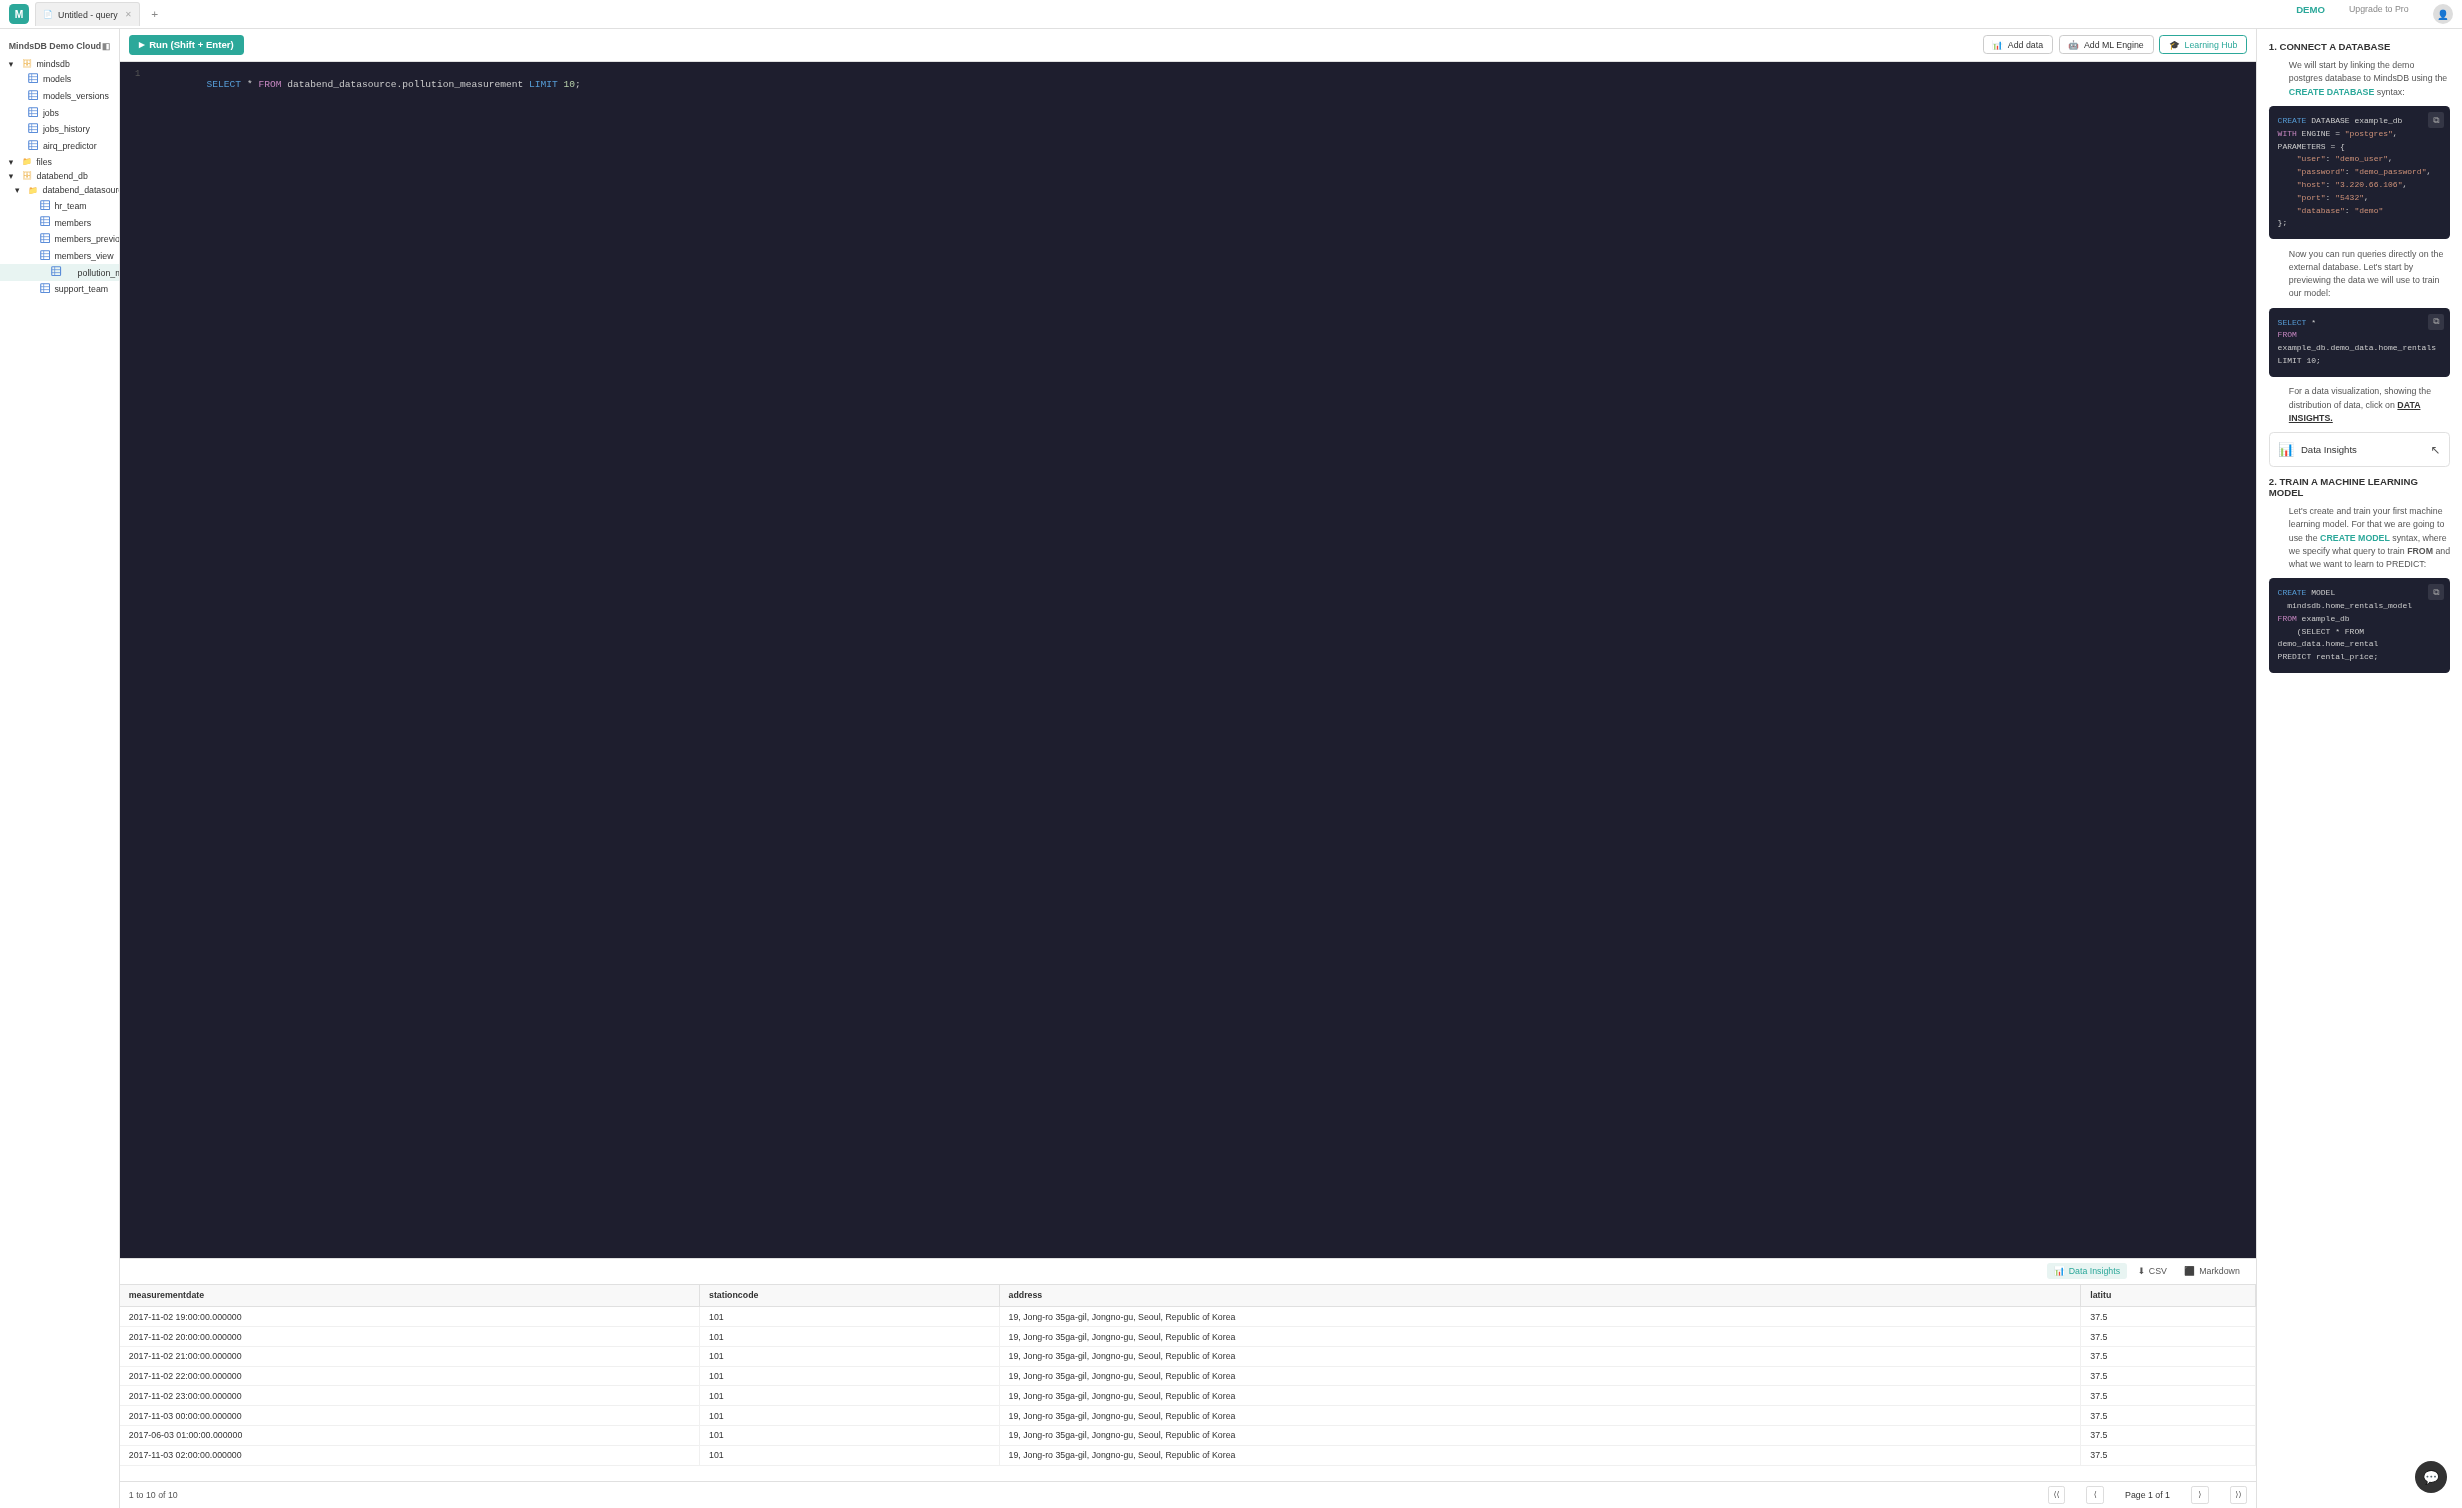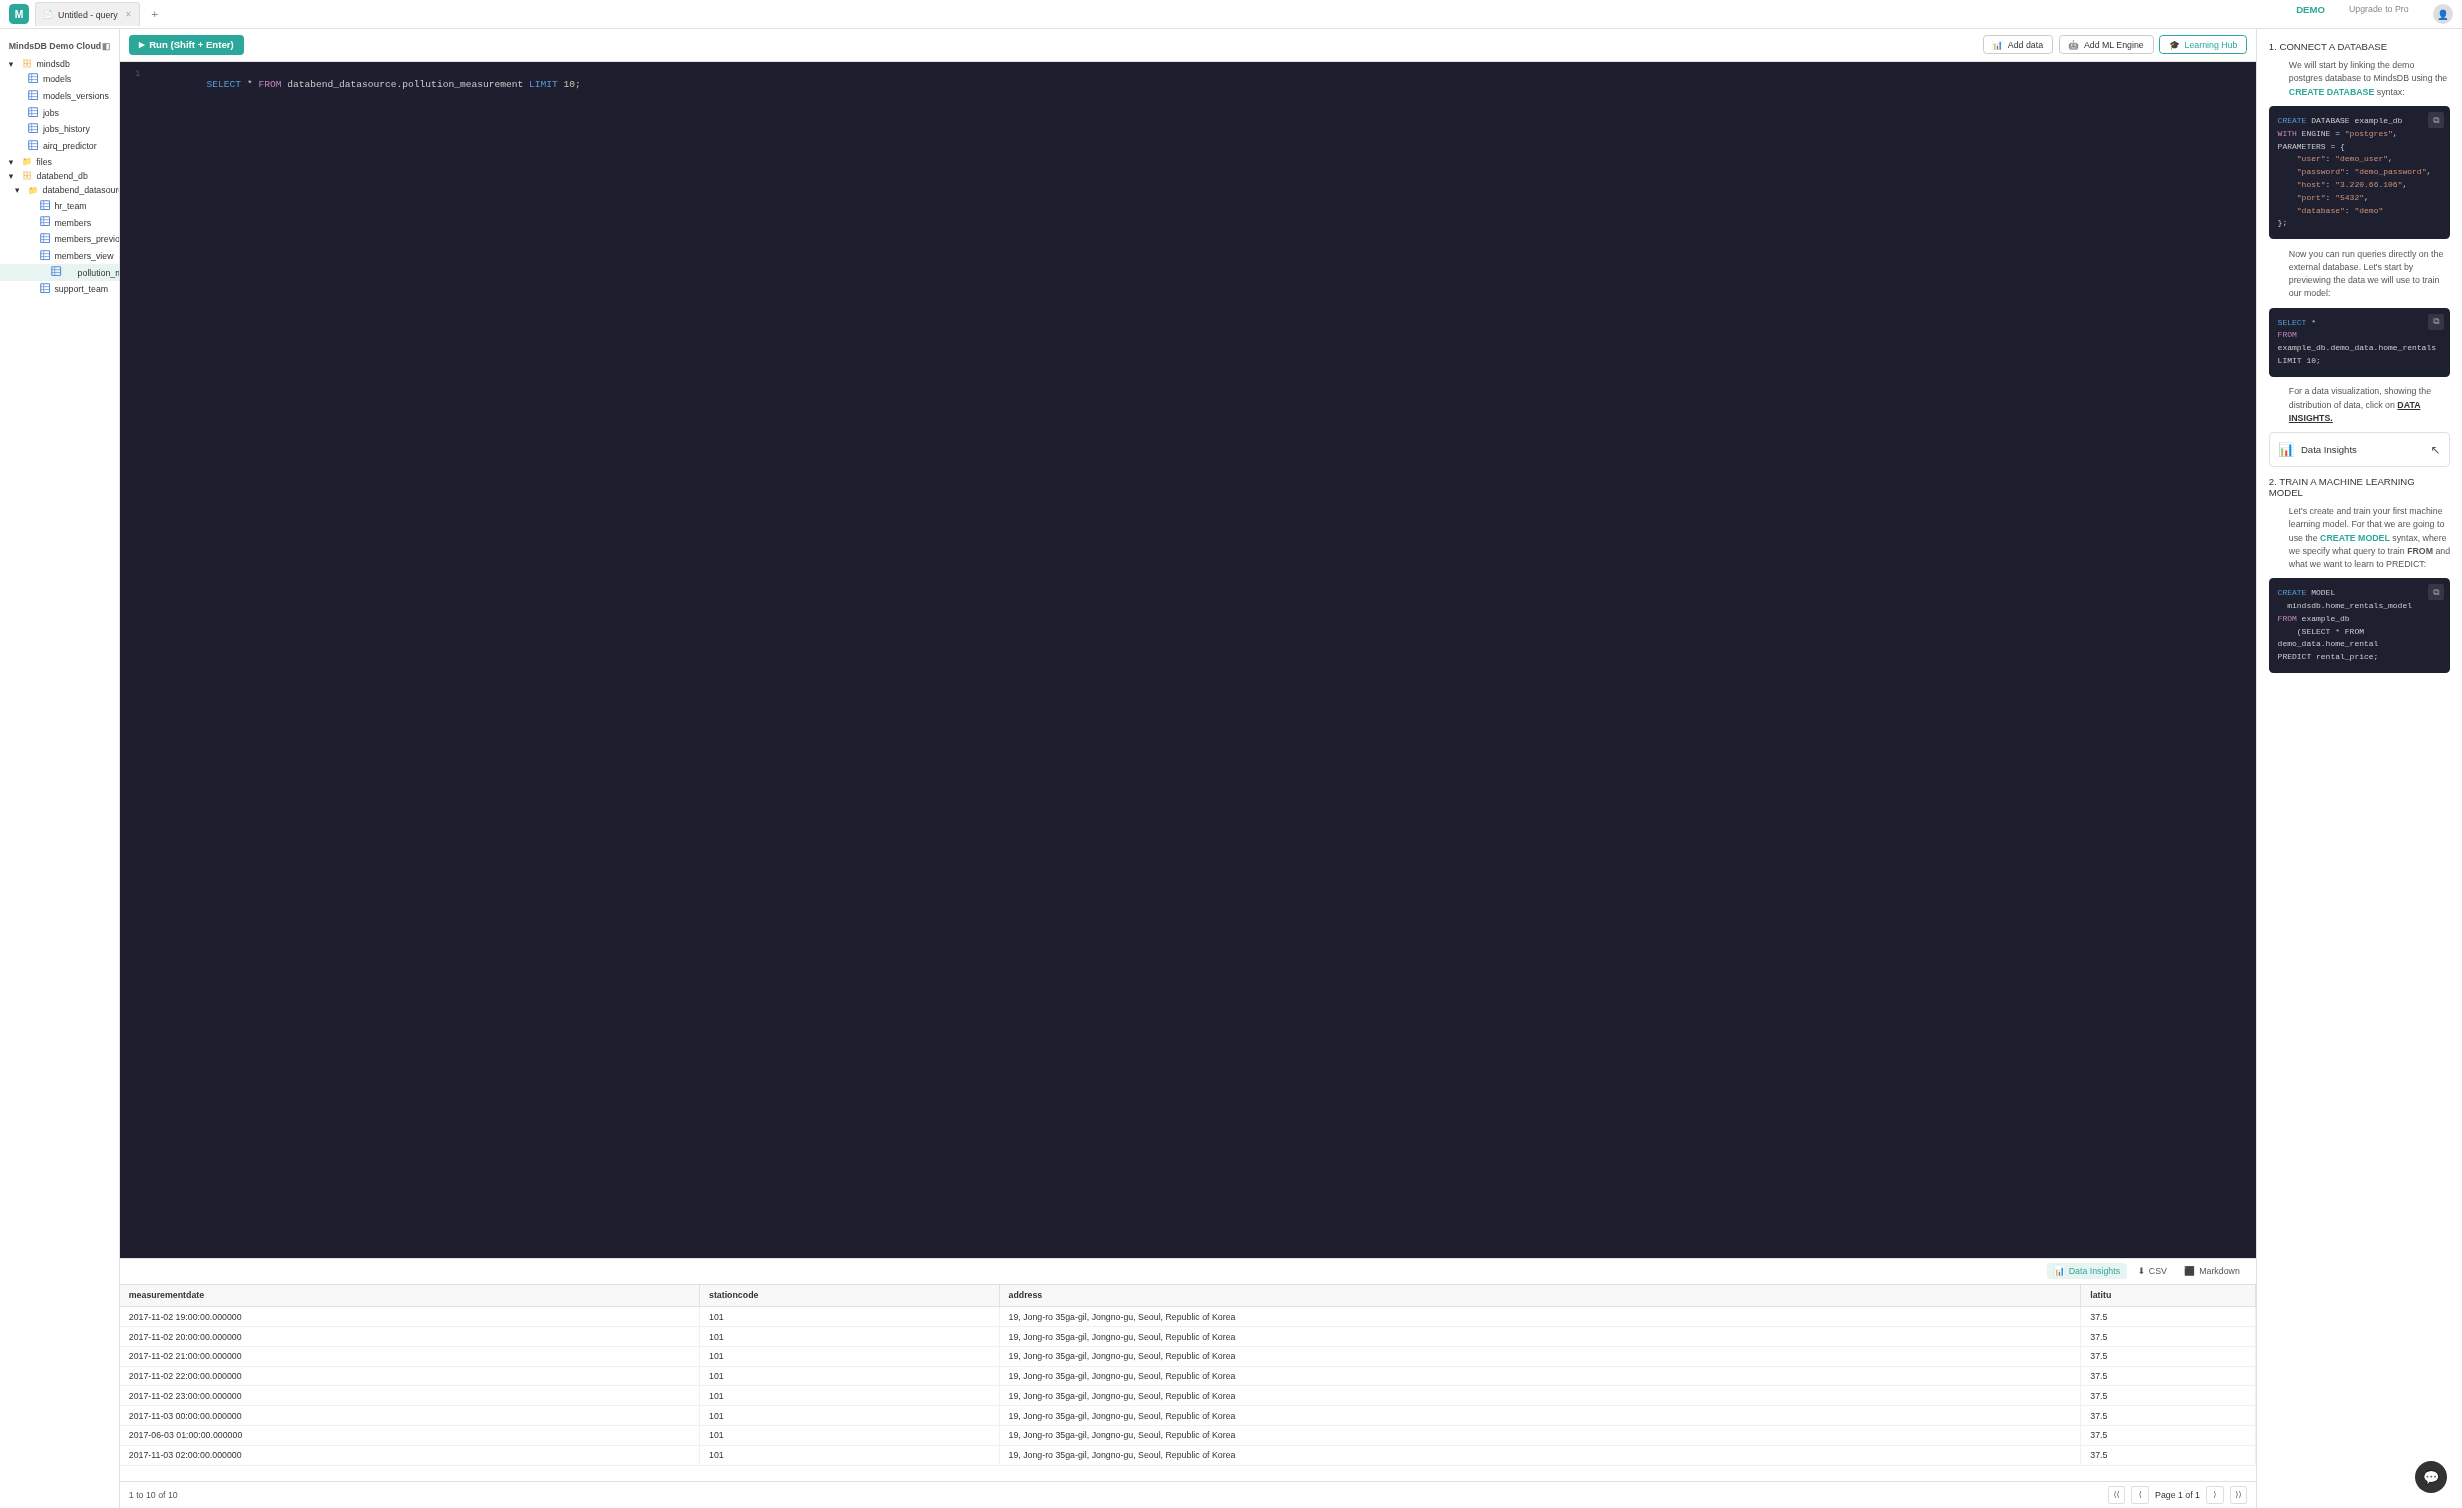--- a/index.html
+++ b/index.html
@@ -53,28 +53,28 @@
     .results-btn { display: flex; align-items: center; gap: 3.7px; padding: 2.9px 7.4px; border-radius: 2.9px; font-size: 8.8px; cursor: pointer; color: #555; border: none; background: transparent; }
     .results-btn.active { background: #e8f4f2; color: #2ca89a; }
 
     
     .table-container { overflow: auto; flex: 1; }
     table { width: 100%; border-collapse: collapse; font-size: 8.8px; }
     th { background: #f8f8f8; border-bottom: 1.5px solid #e0e0e0; border-right: 0.7px solid #e0e0e0; padding: 5.9px 8.8px; text-align: left; font-weight: 600; color: #333; position: sticky; top: 0; white-space: nowrap; }
     td { border-bottom: 0.7px solid #f0f0f0; border-right: 0.7px solid #f0f0f0; padding: 4.4px 8.8px; white-space: nowrap; color: #333; }
 
     
-    .pagination { display: flex; align-items: center; gap: 6px; padding: 4.4px 8.8px; border-top: 0.7px solid #e0e0e0; font-size: 8.8px; color: #555; flex-shrink: 0; }
+    .pagination { display: flex; align-items: center; gap: 21px; padding: 4.4px 8.8px; border-top: 0.7px solid #e0e0e0; font-size: 8.8px; color: #555; flex-shrink: 0; }
     .pagination-info { margin-right: auto; }
     .pagination-btn { width: 17.6px; height: 17.6px; display: flex; align-items: center; justify-content: center; border: 0.7px solid #ddd; border-radius: 2.2px; cursor: pointer; color: #555; font-size: 8px; background: white; }
     .pagination-page { font-size: 8.8px; color: #333; }
 
     
     .right-panel { width: 206px; background: #fff; border-left: 0.7px solid #e0e0e0; overflow-y: auto; flex-shrink: 0; padding: 11.8px; font-size: 8.8px; }
-    .right-panel h2 { font-size: 9.6px; font-weight: 400; color: #333; margin-bottom: 7.4px; }
+    .right-panel h2 { font-size: 9.6px; font-weight: 700; color: #333; margin-bottom: 7.4px; }
     .right-panel p { font-size: 8.8px; color: #555; line-height: 1.5; margin-bottom: 7.4px; margin-left: 20px; }
     .right-panel a { color: #2ca89a; text-decoration: none; font-weight: 600; }
     .code-block { background: #1e2030; border-radius: 4.4px; padding: 8.8px; margin-bottom: 8.8px; position: relative; font-family: 'Courier New', monospace; font-size: 8px; color: #ccc; line-height: 1.6; }
     .code-block .copy-btn { position: absolute; top: 5.9px; right: 5.9px; width: 16px; height: 16px; background: rgba(255,255,255,0.1); border: none; border-radius: 2.2px; cursor: pointer; display: flex; align-items: center; justify-content: center; color: #aaa; font-size: 8.8px; }
     .kw2 { color: #569cd6; }
     .kw3 { color: #c586c0; }
     .str2 { color: #ce9178; }
 
     .data-insights-card { border: 0.7px solid #e0e0e0; border-radius: 4.4px; padding: 8.8px; margin-bottom: 8.8px; display: flex; align-items: center; gap: 5.9px; cursor: pointer; }
     .di-icon { font-size: 13.2px; color: #2ca89a; }

